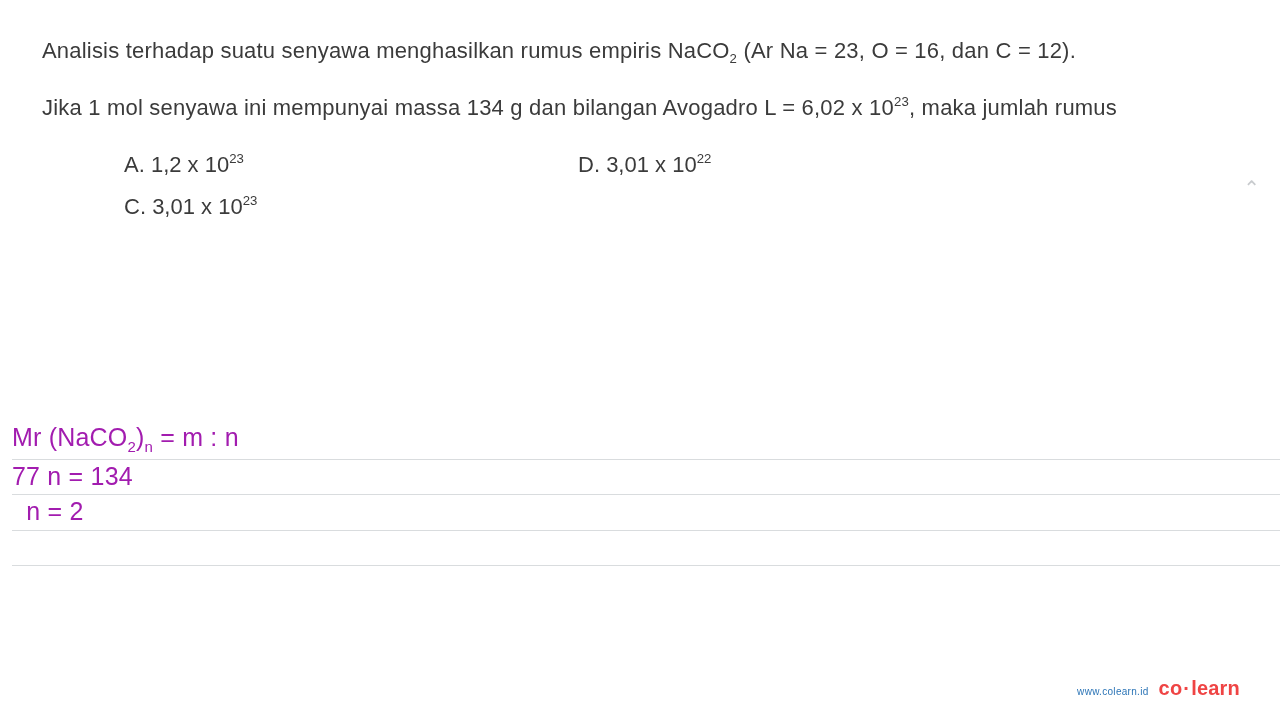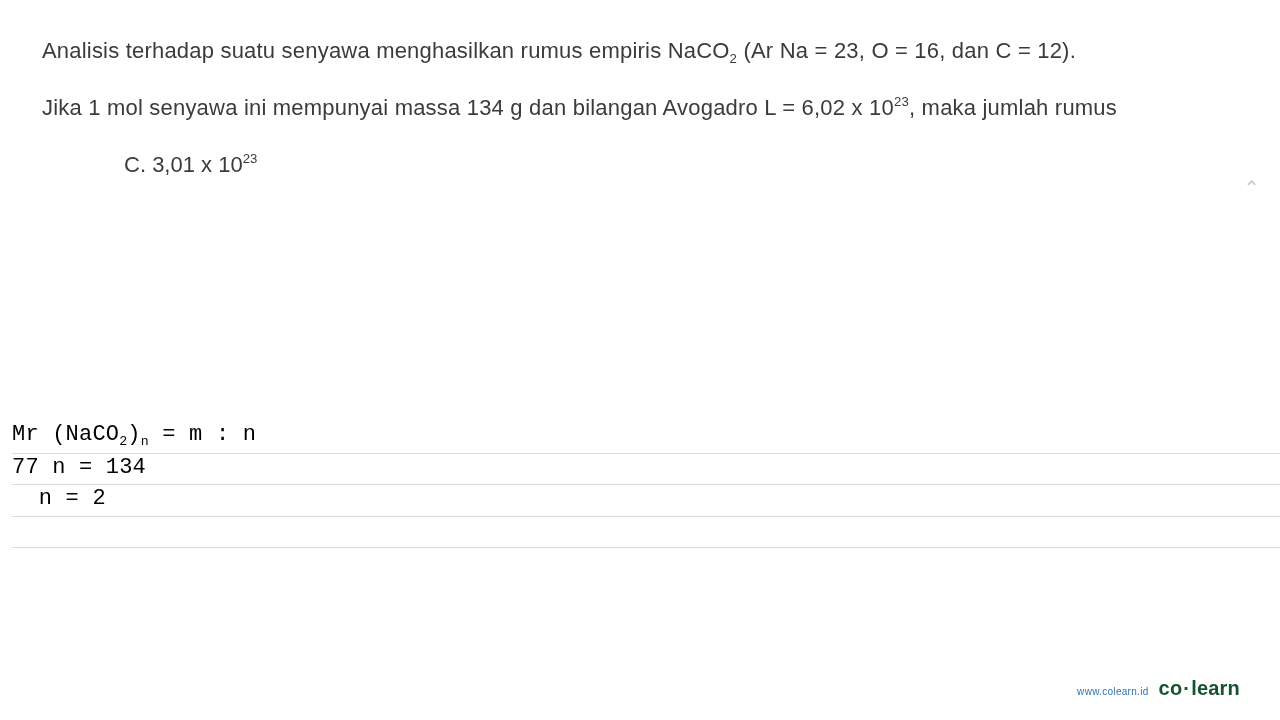--- a/index.html
+++ b/index.html
@@ -47,25 +47,24 @@
     padding: 10px 0;
   }
   .opt-col-right {
     padding: 10px 0;
   }
   .work-area {
     position: absolute;
     left: 12px;
     right: 0;
     top: 421px;
-    font-size: 22px;
-    color: #000000;
+    font-size: 25px;
+    color: #a21caf;
     line-height: 1.30;
     letter-spacing: 0.2px;
-    font-family: Liberation Mono, monospace;
   }
   .work-area .wline {
     border-bottom: 1px solid #d9dcde;
     padding: 0 0 2px 0;
   }
   .chevron {
     position: absolute;
     right: 20px;
     top: 178px;
     color: #c8cbce;
@@ -79,21 +78,21 @@
     display: flex;
     align-items: baseline;
     gap: 10px;
   }
   .footer-url {
     color: #2b74b6;
     font-size: 10px;
     letter-spacing: 0.3px;
   }
   .footer-brand {
-    color: #14532d;
+    color: #ef4444;
     font-size: 20px;
     font-weight: 600;
     letter-spacing: 0.2px;
   }
   .footer-brand .dot {
     padding: 0 1px;
   }
   .footer-brand .heavy {
     font-weight: 800;
   }
@@ -107,20 +106,28 @@
       <span>Analisis terhadap suatu senyawa menghasilkan rumus empiris NaCO</span><sub>2</sub><span> (Ar Na = 23, O = 16, dan C = 12).</span>
     </p>
     <p class="para2">
       <span>Jika 1 mol senyawa ini mempunyai massa 134 g dan bilangan Avogadro L = 6,02 x 10</span><span class="sup-text">23</span><span>, maka jumlah rumus</span><br>
     </p>
   </div>
 
   <div class="options">
     <div class="opt-row">
       <div class="opt-col-left">
+        <span>A. </span><span>1,2 x 10</span><span class="sup-text">23</span>
+      </div>
+      <div class="opt-col-right">
+        <span>D. </span><span>3,01 x 10</span><span class="sup-text">22</span>
+      </div>
+    </div>
+    <div class="opt-row">
+      <div class="opt-col-left">
         <span>C. </span><span>3,01 x 10</span><span class="sup-text">23</span>
       </div>
     </div>
   </div>
 </div>
 
 <div class="chevron">⌃</div>
 
 <div class="work-area">
   <div class="wline">

